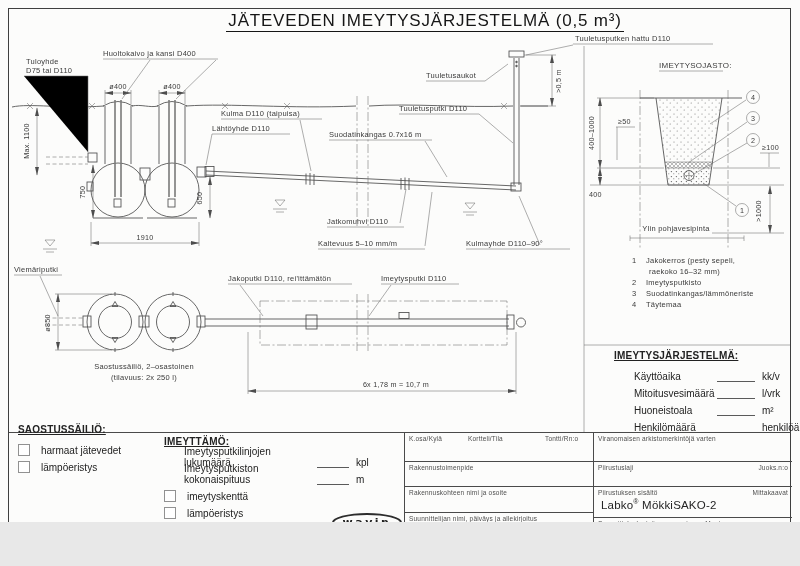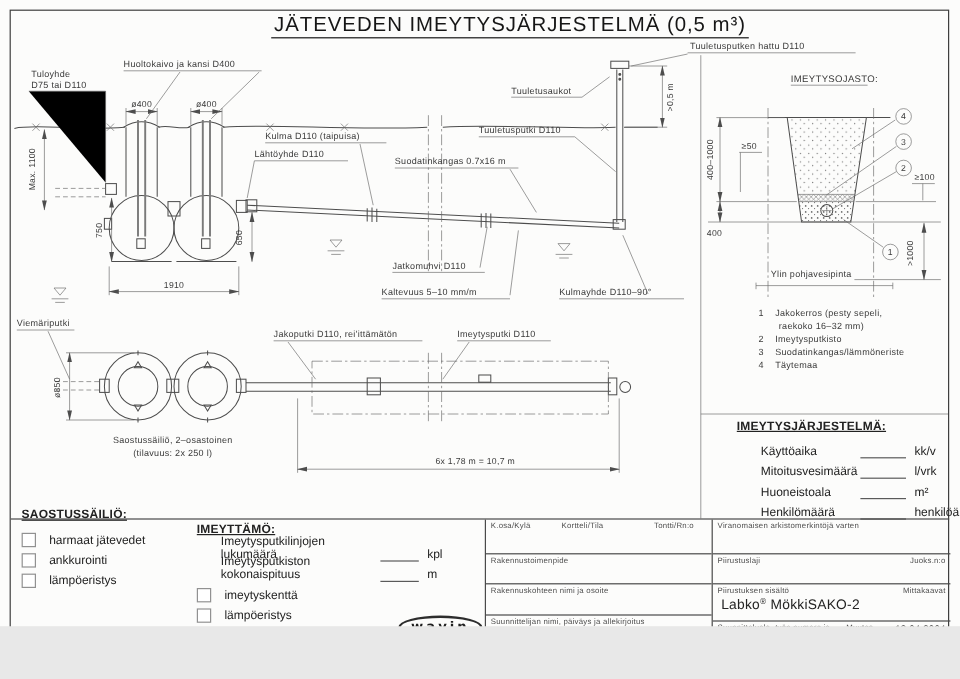--- a/index.html
+++ b/index.html
@@ -342,24 +342,20 @@
   <div class="hline-bottom"></div>
 
   <div class="formbox" style="left:18px;top:424px;width:142px;">
     <div class="ftitle">SAOSTUSSÄILIÖ:</div>
     <div class="cbrow">
       <span class="cb"></span>
       <span>harmaat jätevedet</span>
     </div>
     <div class="cbrow">
       <span class="cb"></span>
-      <span>ankkurointi</span>
-    </div>
-    <div class="cbrow">
-      <span class="cb"></span>
       <span>lämpöeristys</span>
     </div>
   </div>
 
   <div class="formbox" style="left:164px;top:436px;width:238px;">
     <div class="ftitle">IMEYTTÄMÖ:</div>
     <div class="frow">
       <span class="lbl">Imeytysputkilinjojen lukumäärä</span>
       <span class="bl" style="width:32px"></span>
       <span class="unit" style="width:46px">kpl</span>

